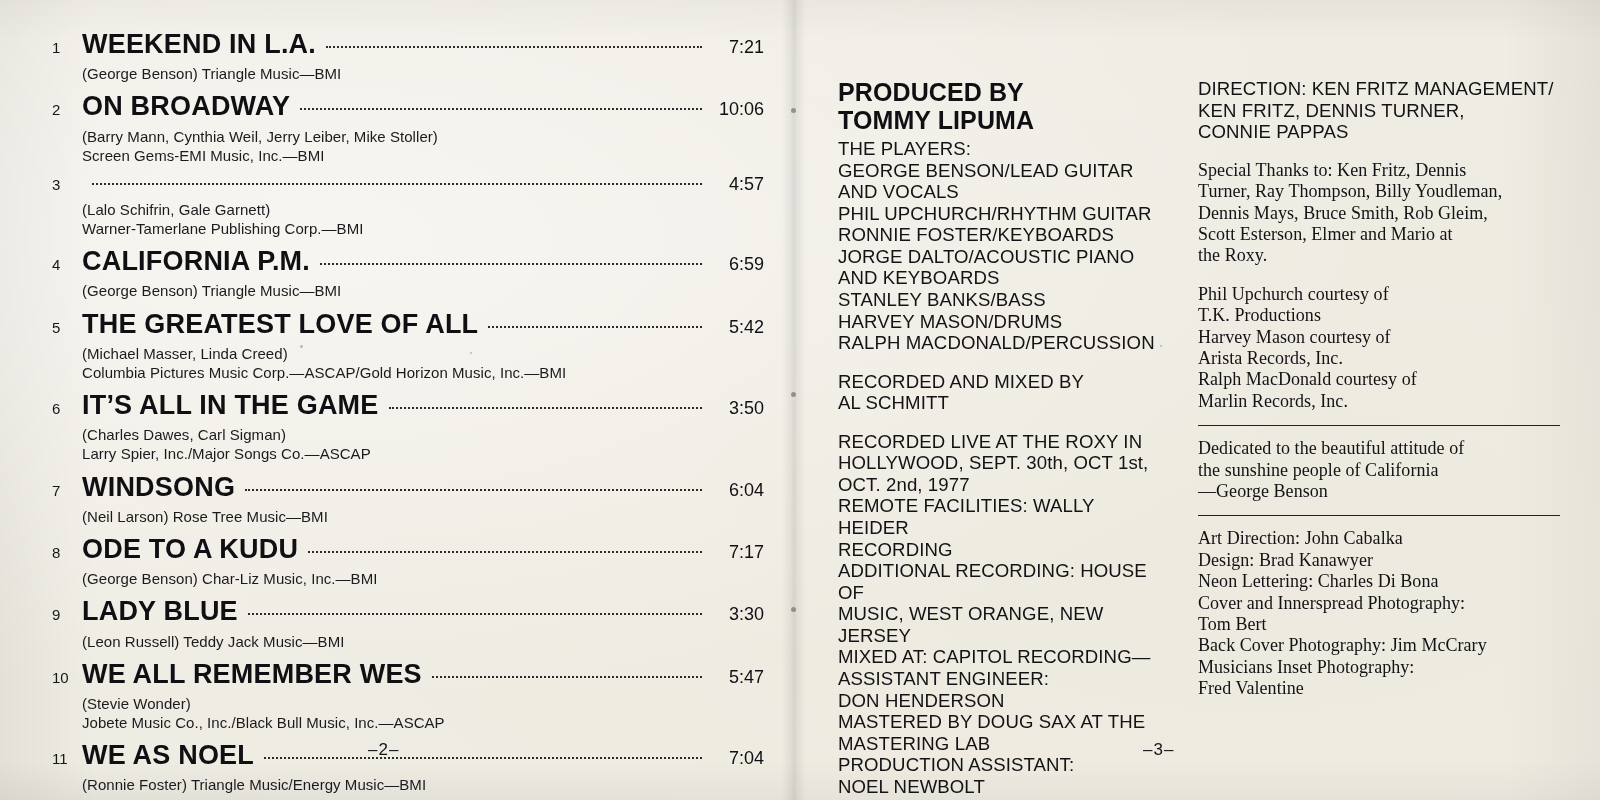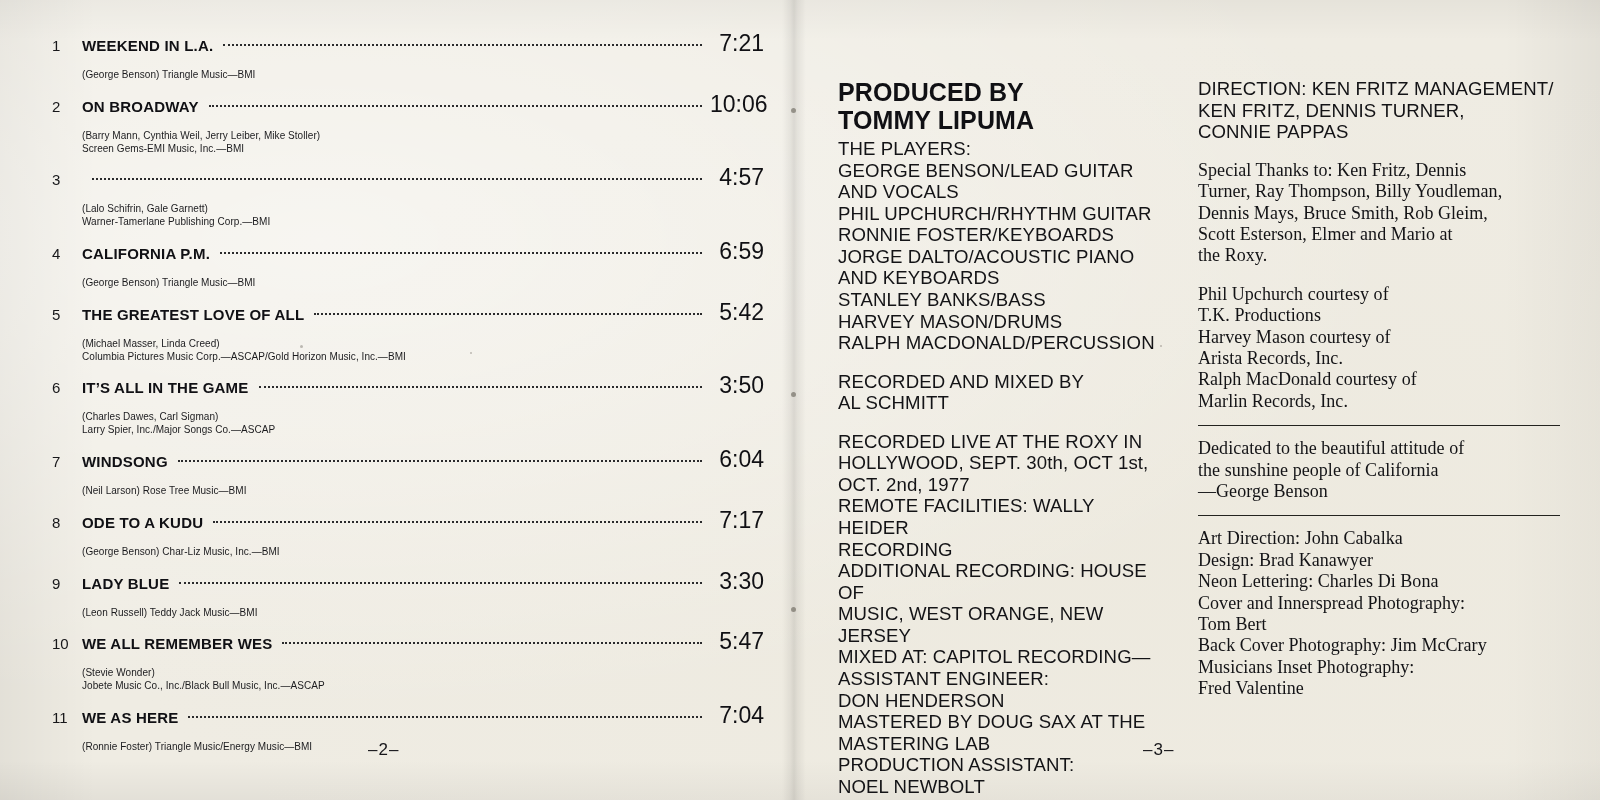--- a/index.html
+++ b/index.html
@@ -79,48 +79,48 @@
   }
   .track-num {
     width: 30px;
     flex: 0 0 30px;
     font-size: 15px;
     color: #17171a;
     text-align: left;
     line-height: 1.1;
   }
   .track-title {
-    font-size: 15px;
+    font-size: 27px;
     font-weight: bold;
     letter-spacing: 0.2px;
     color: #101014;
     line-height: 1.08;
   }
   .dots {
     flex: 1 1 auto;
     margin: 0 8px 0 10px;
     border-bottom: 2.5px dotted #2a2a2c;
     position: relative;
     top: -5px;
     min-width: 20px;
   }
   .track-time {
-    font-size: 23px;
+    font-size: 18px;
     color: #101014;
     text-align: right;
     width: 54px;
     flex: 0 0 54px;
   }
   .credit {
     margin-left: 30px;
-    font-size: 10px;
+    font-size: 15px;
     color: #1b1b1e;
     line-height: 1.28;
     letter-spacing: 0.05px;
-    margin-top: 12px;
+    margin-top: 5px;
   }
 
   .page-number {
     position: absolute;
     bottom: 40px;
     font-size: 17px;
     color: #16161a;
     letter-spacing: 1px;
   }
   .page-number-left { left: 368px; }
@@ -280,21 +280,21 @@
           <span class="dots"></span>
           <span class="track-time">5:47</span>
         </div>
         <div class="credit" style="white-space: pre-line;">(Stevie Wonder)
 Jobete Music Co., Inc./Black Bull Music, Inc.—ASCAP</div>
       </div>
 
       <div class="track">
         <div class="track-main">
           <span class="track-num">11</span>
-          <span class="track-title">WE AS HERE</span>
+          <span class="track-title">WE AS NOEL</span>
           <span class="dots"></span>
           <span class="track-time">7:04</span>
         </div>
         <div class="credit" style="white-space: pre-line;">(Ronnie Foster) Triangle Music/Energy Music—BMI</div>
       </div>
 
     </div>
     <div class="page-number page-number-left">–2–</div>
   </div>
 

